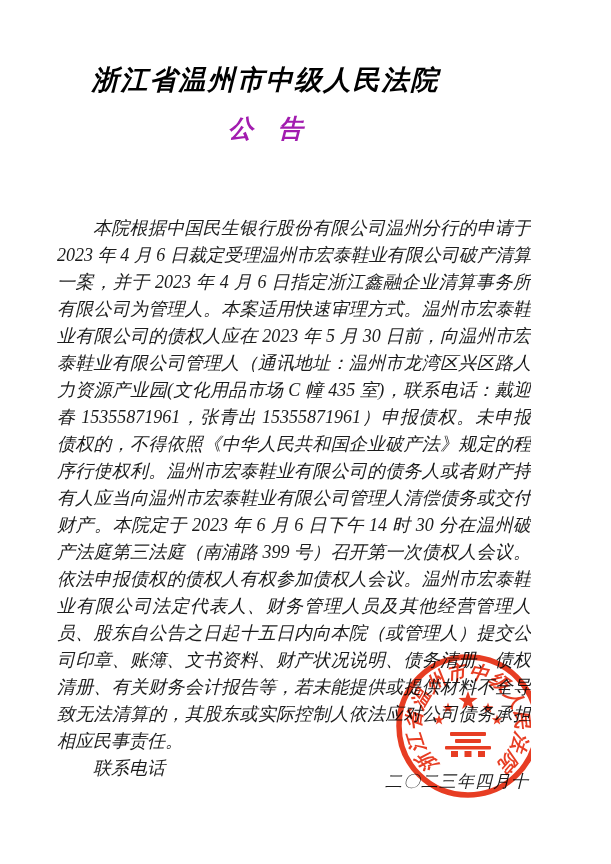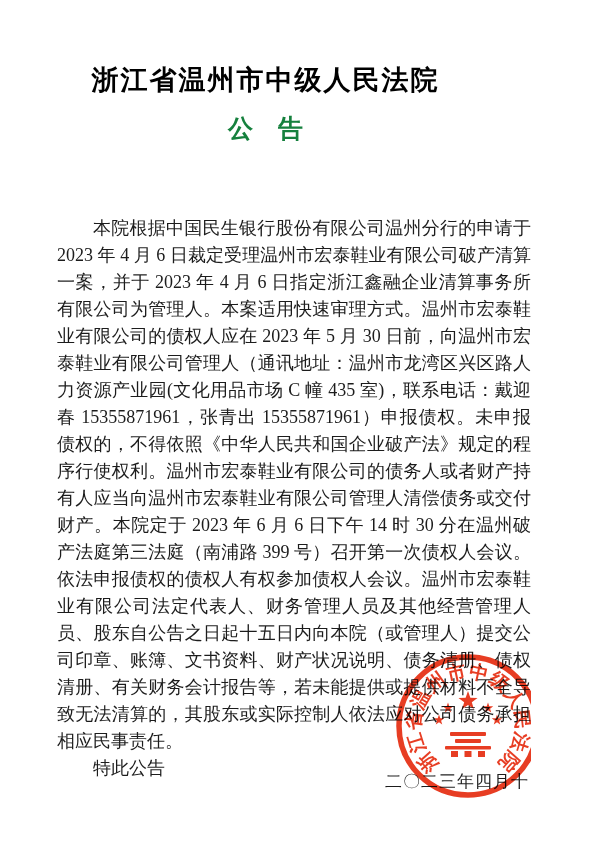--- a/index.html
+++ b/index.html
@@ -3,38 +3,39 @@
 <meta charset="utf-8">
 <style>
   html,body { margin:0; padding:0; background:#ffffff; }
   .page {
     position:relative;
     width:531px; height:864px;
     background:#ffffff;
     overflow:hidden;
     font-family:"Liberation Serif", serif;
     color:#1c1c1c;
+    font-style:italic;
   }
   .court-name {
     position:absolute; top:62px; left:0; width:100%;
     text-align:center;
     font-family:"Liberation Sans", sans-serif;
     font-weight:900;
     font-size:27px;
     letter-spacing:2px;
     color:#000000;
     white-space:nowrap;
   }
   .doc-title {
     position:absolute; top:112px; left:0; width:100%;
     text-align:center;
     font-family:"Liberation Sans", sans-serif;
     font-weight:900;
     font-size:25px;
-    color:#15803d;
+    color:#a21caf;
   }
   .case-number {
     position:absolute; top:174px; right:118px;
     font-size:16px;
     letter-spacing:1px;
     white-space:nowrap;
   }
   .body-text {
     position:absolute; left:57px; top:215px; width:474px;
     font-size:18px;
@@ -68,21 +69,21 @@
 
 <div class="page">
 
   <div class="court-name">浙江省温州市中级人民法院</div>
 
   <div class="doc-title">公　告</div>
 
 
   <div class="body-text">
     <p>本院根据中国民生银行股份有限公司温州分行的申请于 2023 年 4 月 6 日裁定受理温州市宏泰鞋业有限公司破产清算一案，并于 2023 年 4 月 6 日指定浙江鑫融企业清算事务所有限公司为管理人。本案适用快速审理方式。温州市宏泰鞋业有限公司的债权人应在 2023 年 5 月 30 日前，向温州市宏泰鞋业有限公司管理人（通讯地址：温州市龙湾区兴区路人力资源产业园(文化用品市场 C 幢 435 室)，联系电话：戴迎春 15355871961，张青出 15355871961）申报债权。未申报债权的，不得依照《中华人民共和国企业破产法》规定的程序行使权利。温州市宏泰鞋业有限公司的债务人或者财产持有人应当向温州市宏泰鞋业有限公司管理人清偿债务或交付财产。本院定于 2023 年 6 月 6 日下午 14 时 30 分在温州破产法庭第三法庭（南浦路 399 号）召开第一次债权人会议。依法申报债权的债权人有权参加债权人会议。温州市宏泰鞋业有限公司法定代表人、财务管理人员及其他经营管理人员、股东自公告之日起十五日内向本院（或管理人）提交公司印章、账簿、文书资料、财产状况说明、债务清册、债权清册、有关财务会计报告等，若未能提供或提供材料不全导致无法清算的，其股东或实际控制人依法应对公司债务承担相应民事责任。</p>
-    <p>特此公告</p>
+    <p>联系电话</p>
   </div>
 
   <div class="date-line">二〇二三年四月十日</div>
 
   <div class="seal">
     <svg viewBox="0 0 148 148" xmlns="http://www.w3.org/2000/svg" color="#e62e12">
 
       <circle cx="74" cy="74" r="69" fill="none" stroke="currentColor" stroke-width="5.5"></circle>
 
       <defs>

